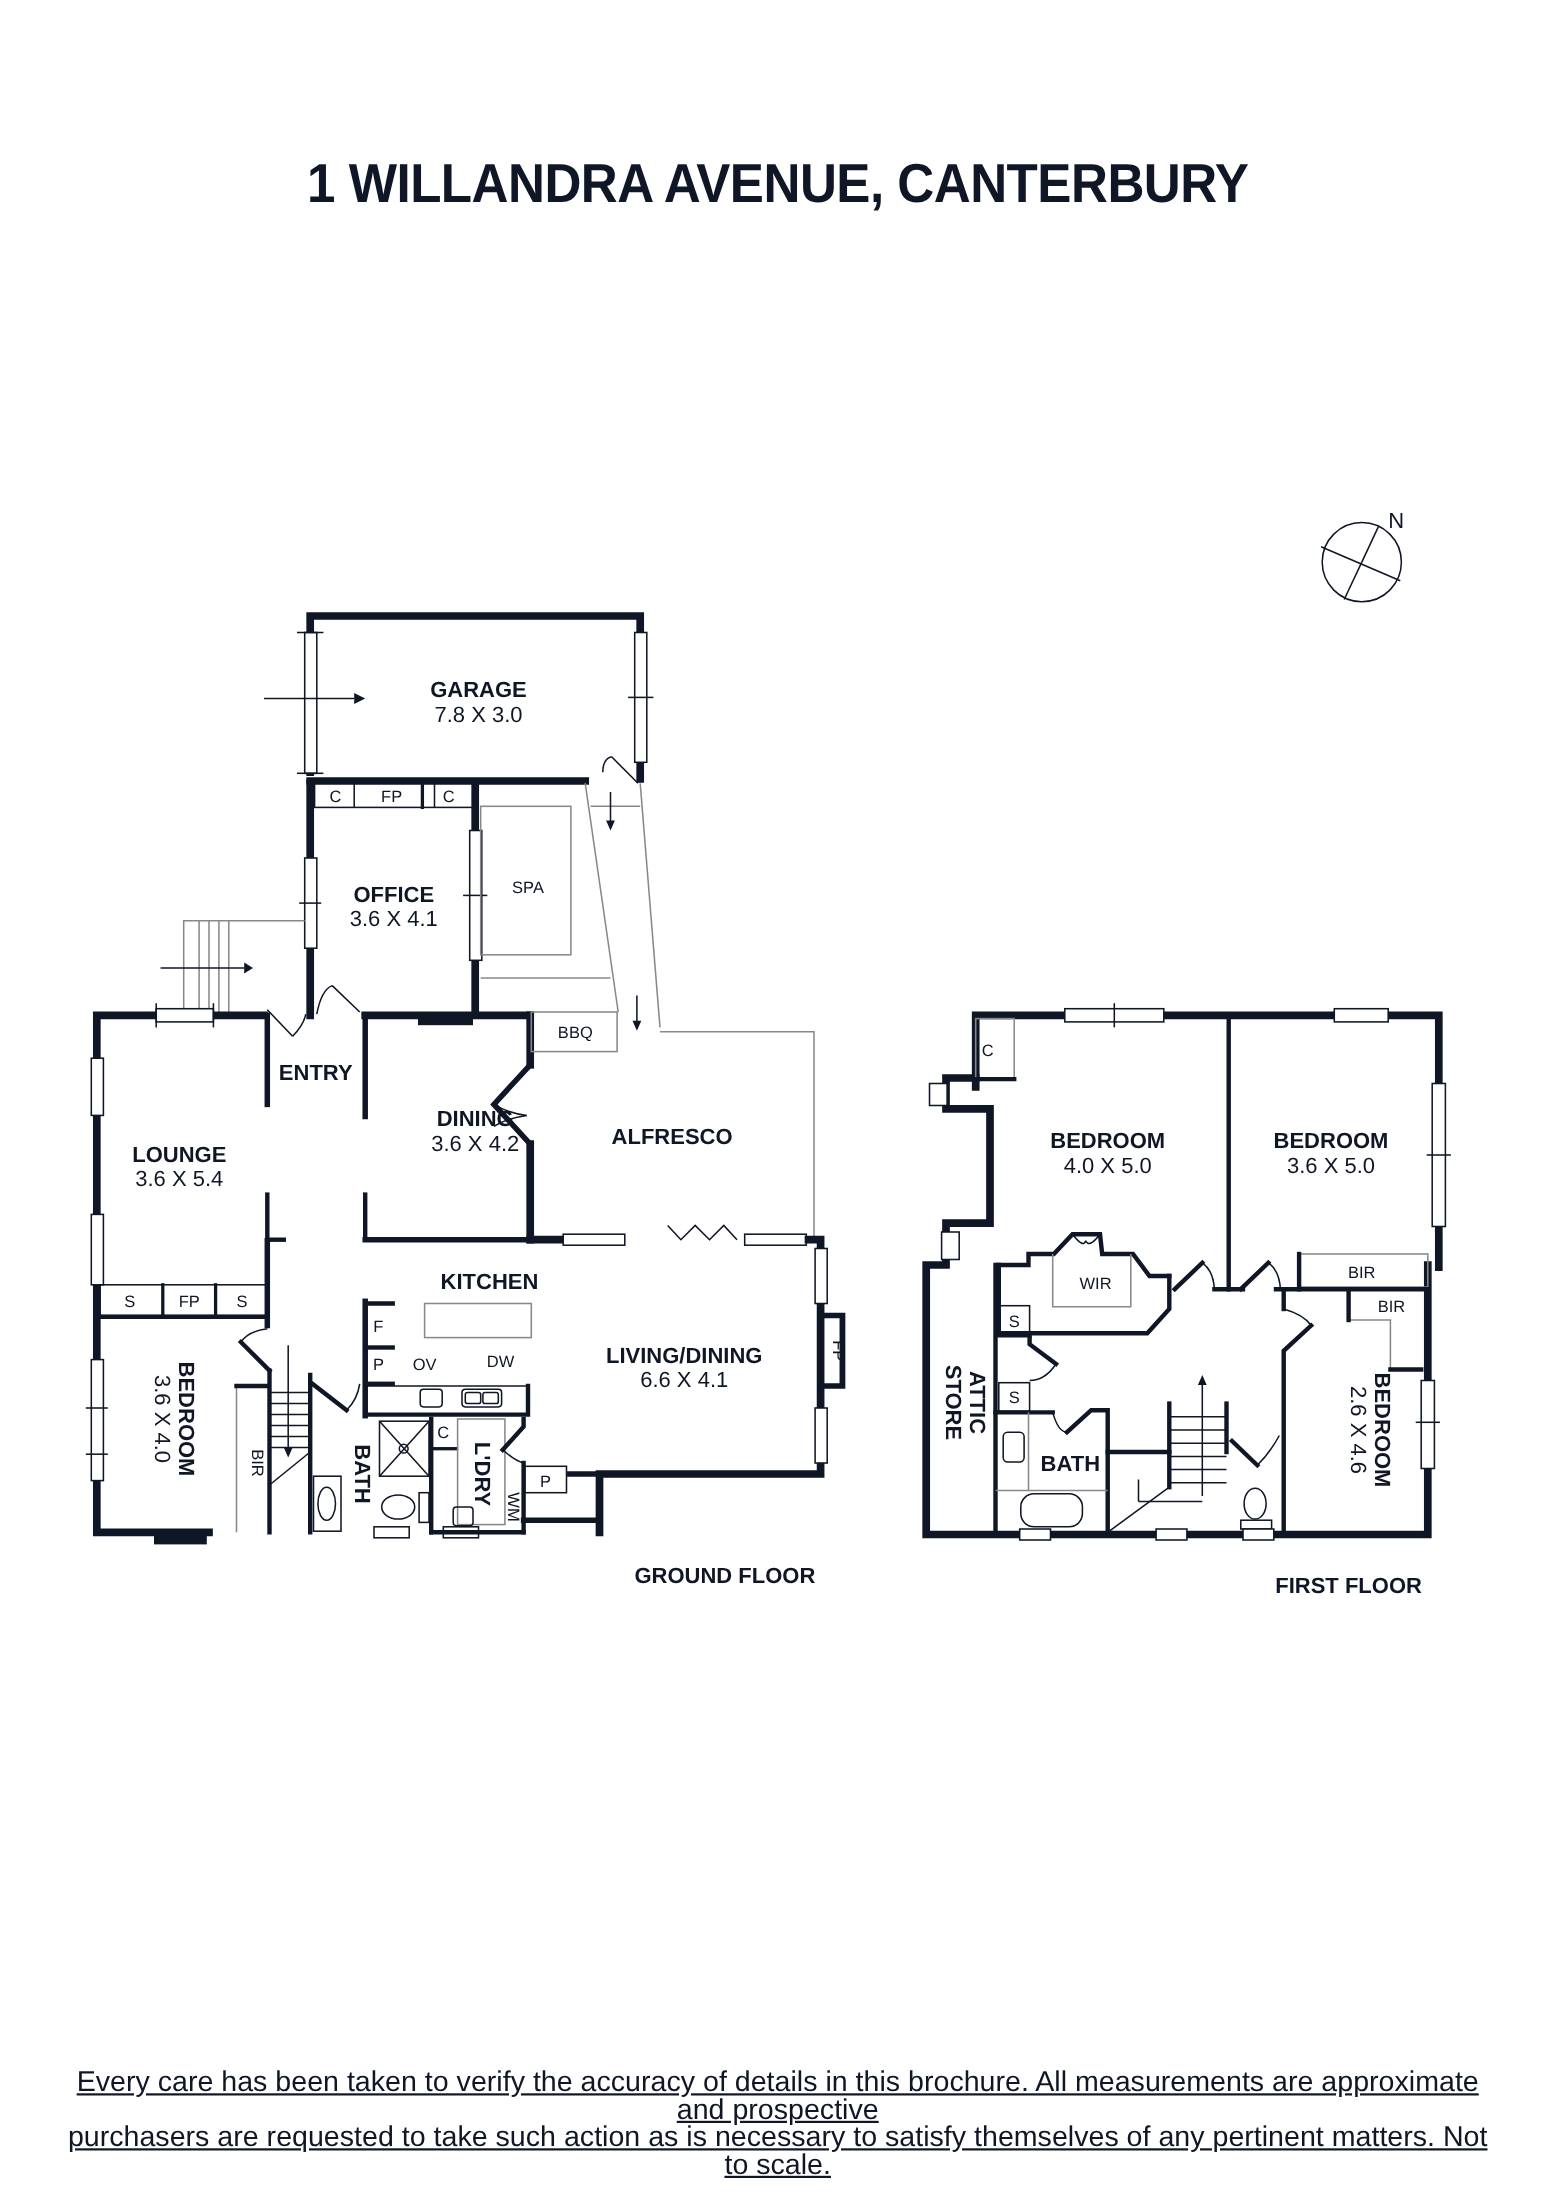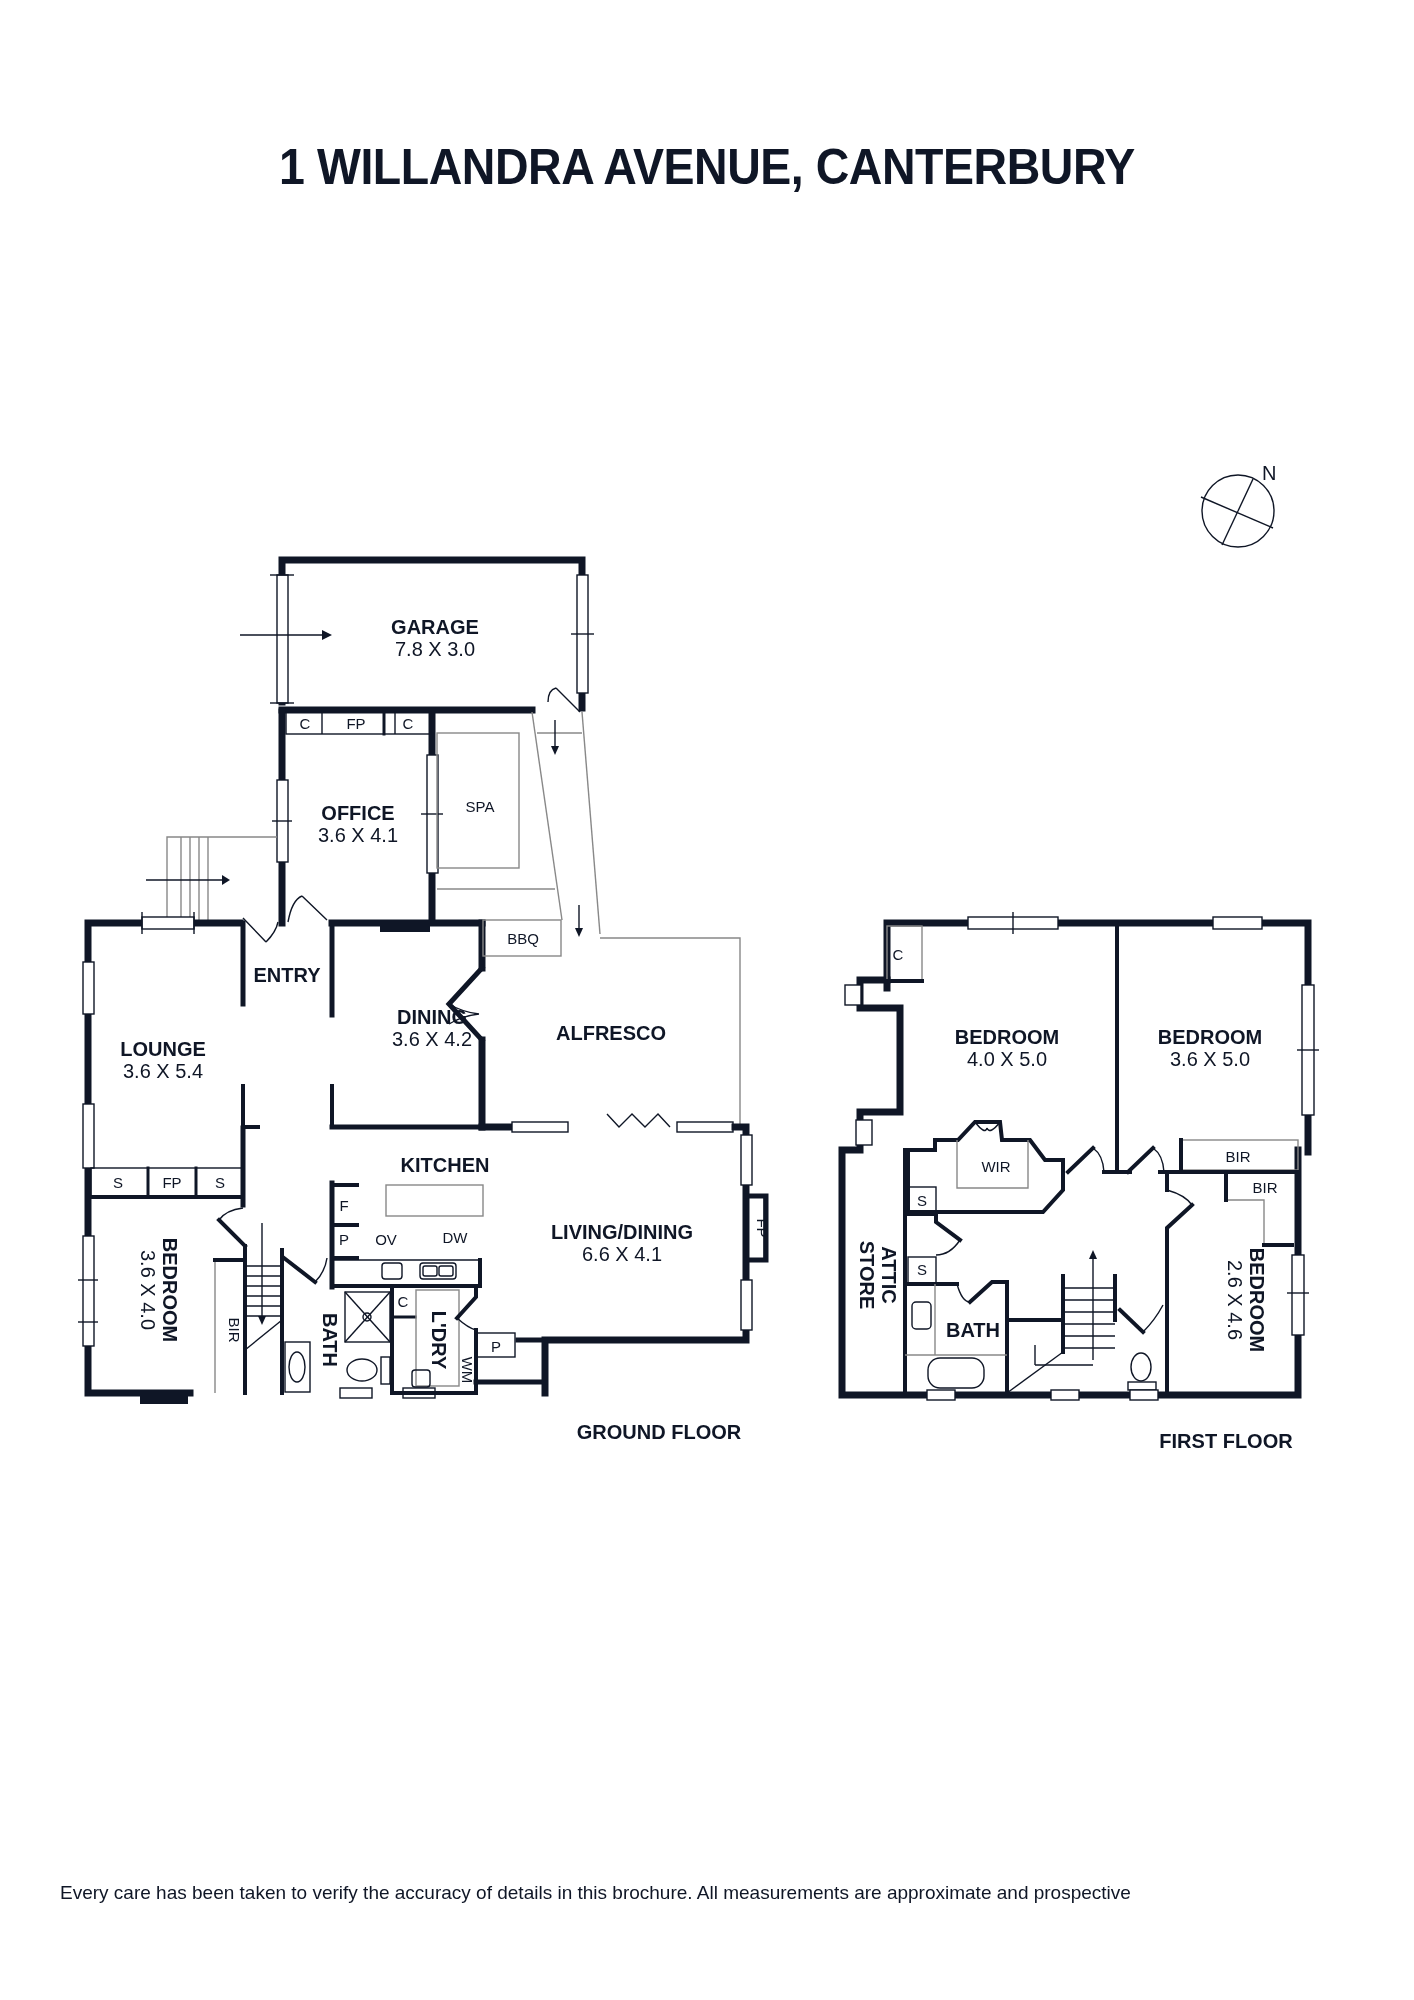--- a/index.html
+++ b/index.html
@@ -1,19 +1,19 @@
 <!DOCTYPE html>
 <html><head>
 <meta charset="utf-8">
 <style>
   html, body { margin: 0; padding: 0; background: #ffffff; }
   body { width: 1414px; height: 2000px; position: relative; overflow: hidden; font-family: "Liberation Sans", sans-serif; color: #0f1626; }
   .title { position: absolute; left: 0; top: 138px; width: 1414px; text-align: center; font-family: "Liberation Sans", sans-serif; font-weight: 700; font-size: 50px; letter-spacing: -0.5px; color: #0f1626; transform: scaleX(0.93); }
   .plan { position: absolute; left: 0; top: 0; }
-  .disclaimer { position: absolute; left: 60px; top: 1880px; width: 1294px; font-family: "Liberation Sans", sans-serif; font-size: 19px; line-height: 25px; color: #0f1626; }
+  .disclaimer { position: absolute; left: 60px; top: 1880px; width: 1294px; text-align: center; font-family: "Liberation Sans", sans-serif; font-size: 26px; line-height: 25px; color: #0f1626; text-decoration: underline; }
   .wall { stroke: #0f1626; stroke-linecap: square; fill: none; }
   .thin { stroke: #0f1626; stroke-width: 1.4; fill: none; }
   .grey { stroke: #888; stroke-width: 1.4; fill: none; }
   .win { fill: #fff; stroke: #0f1626; stroke-width: 1.4; }
   .lbl-b { font-family: "Liberation Sans", sans-serif; font-weight: 700; font-size: 20px; fill: #0f1626; }
   .lbl-d { font-family: "Liberation Sans", sans-serif; font-size: 20px; fill: #0f1626; }
   .lbl-s { font-family: "Liberation Sans", sans-serif; font-size: 15px; fill: #0f1626; }
   .floor-lbl { font-family: "Liberation Sans", sans-serif; font-weight: 700; font-size: 20px; fill: #0f1626; }
 </style>
 </head>
@@ -334,13 +334,14 @@
     <path class="thin" d="M1143,1332 Q1155,1320 1163,1305"></path>
     <ellipse cx="1141" cy="1367" rx="10" ry="14" class="thin"></ellipse>
     <rect class="thin" x="1128" y="1382" width="28" height="8"></rect>
     <rect class="win" x="1130" y="1390" width="28" height="10"></rect>
     <text x="1226" y="1448" text-anchor="middle" class="floor-lbl">FIRST FLOOR</text>
   </g>
 </svg>
 
 <div class="disclaimer">
   <div>Every care has been taken to verify the accuracy of details in this brochure. All measurements are approximate and prospective</div>
+  <div>purchasers are requested to take such action as is necessary to satisfy themselves of any pertinent matters. Not to scale.</div>
 </div>
 
 </body></html>

